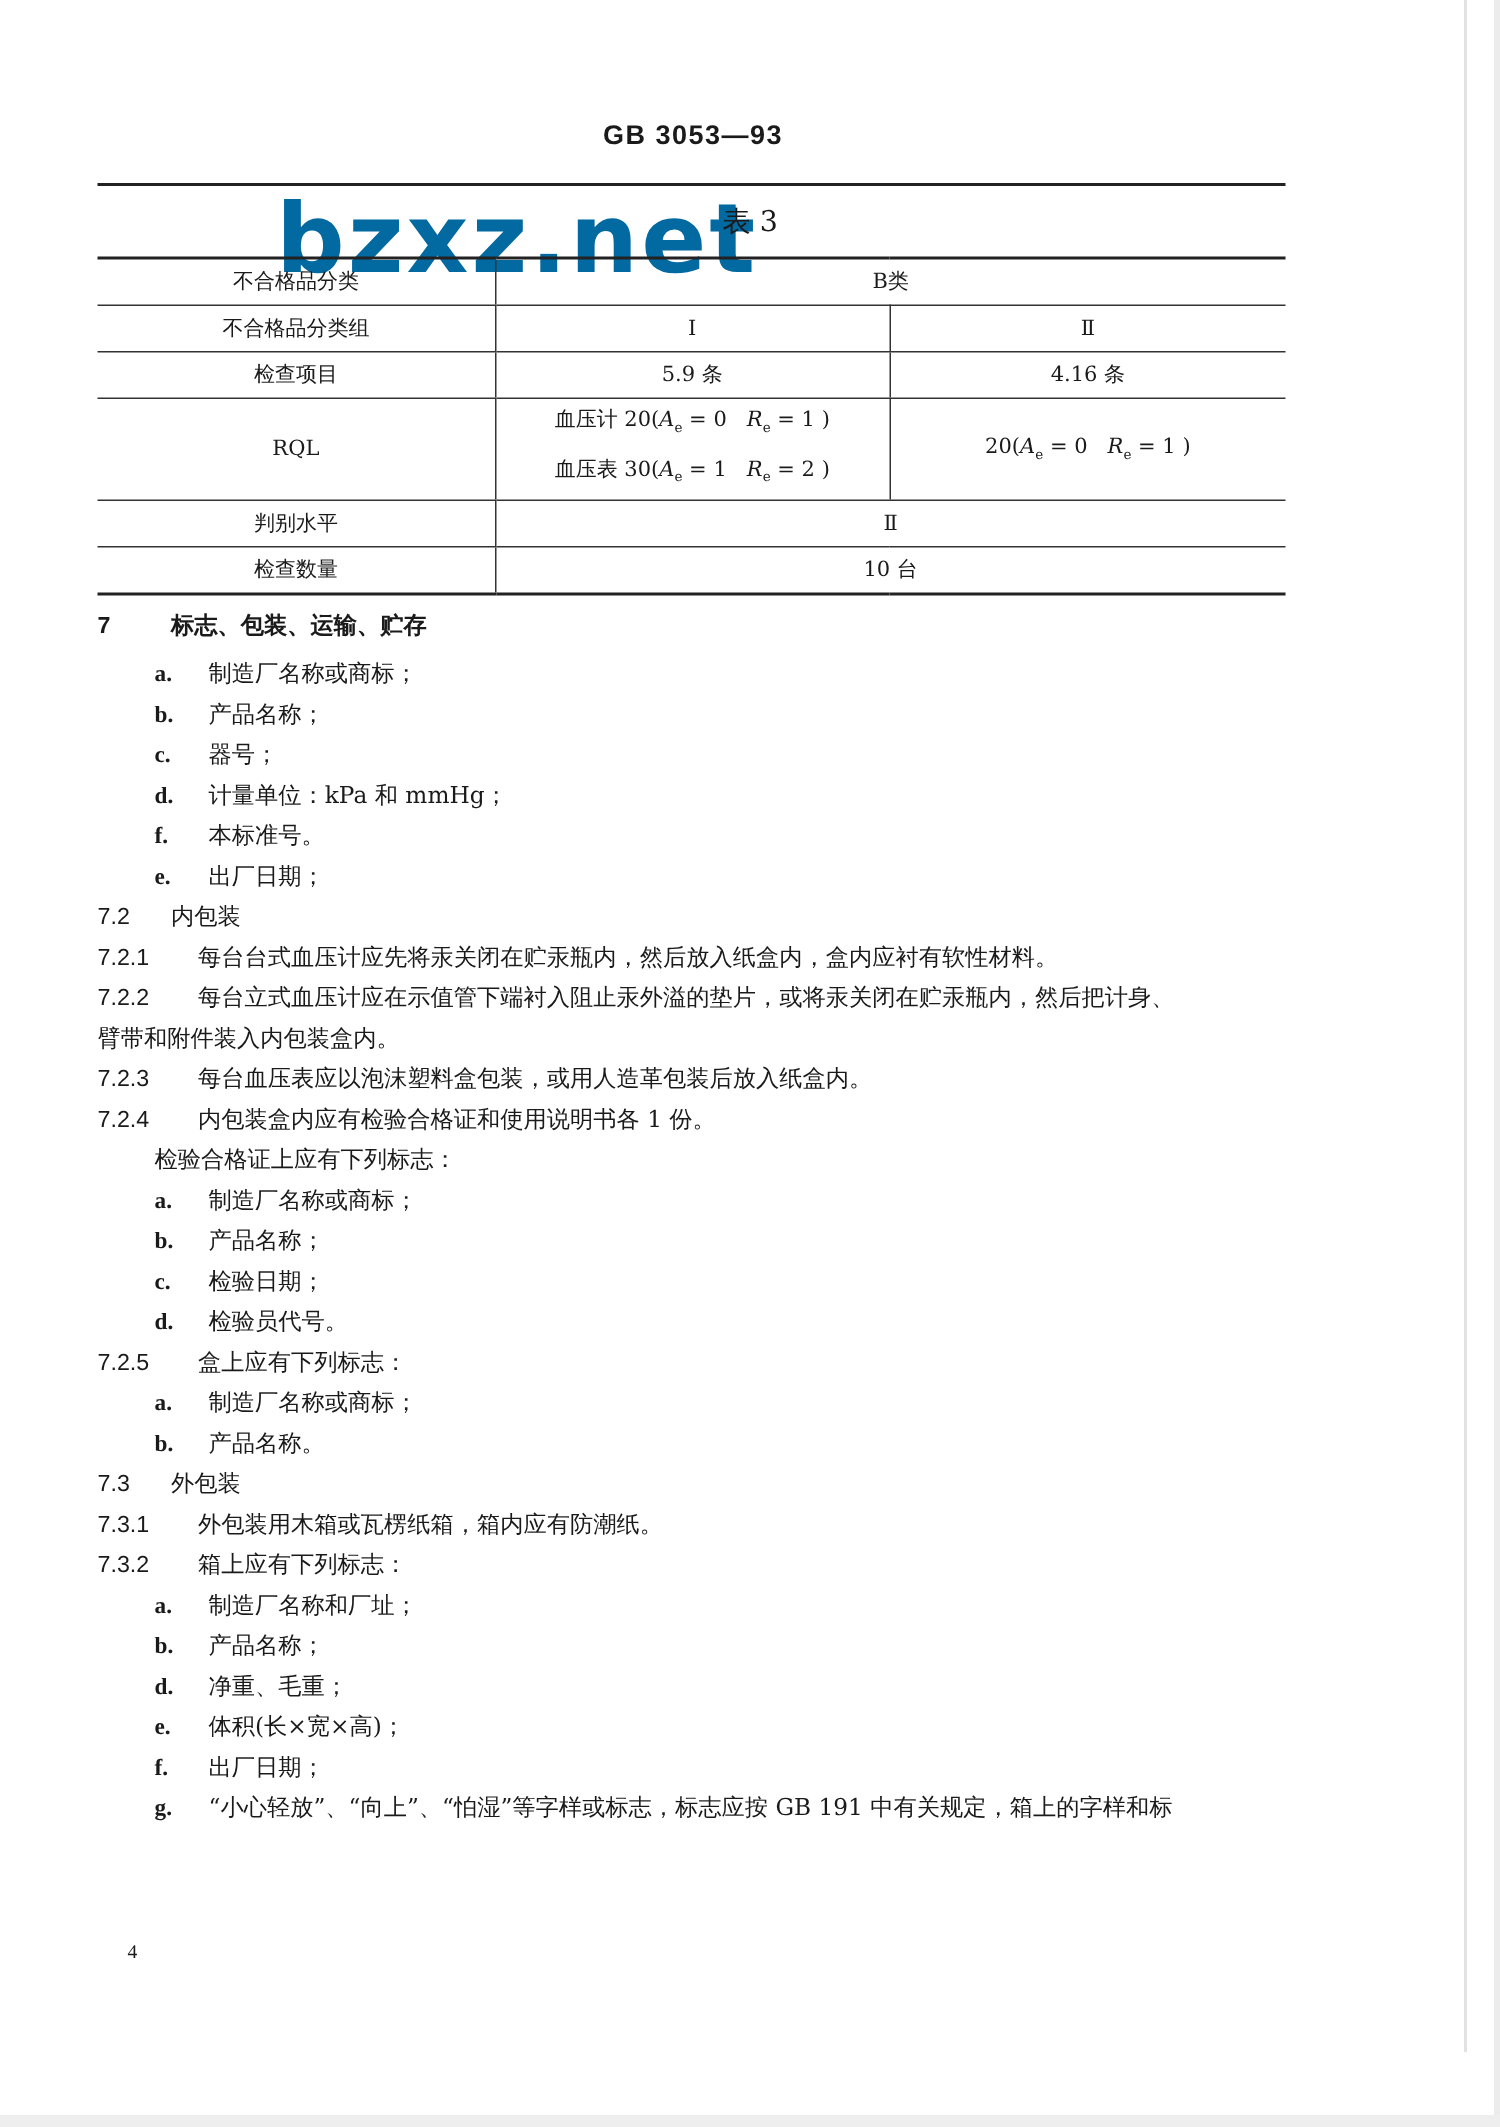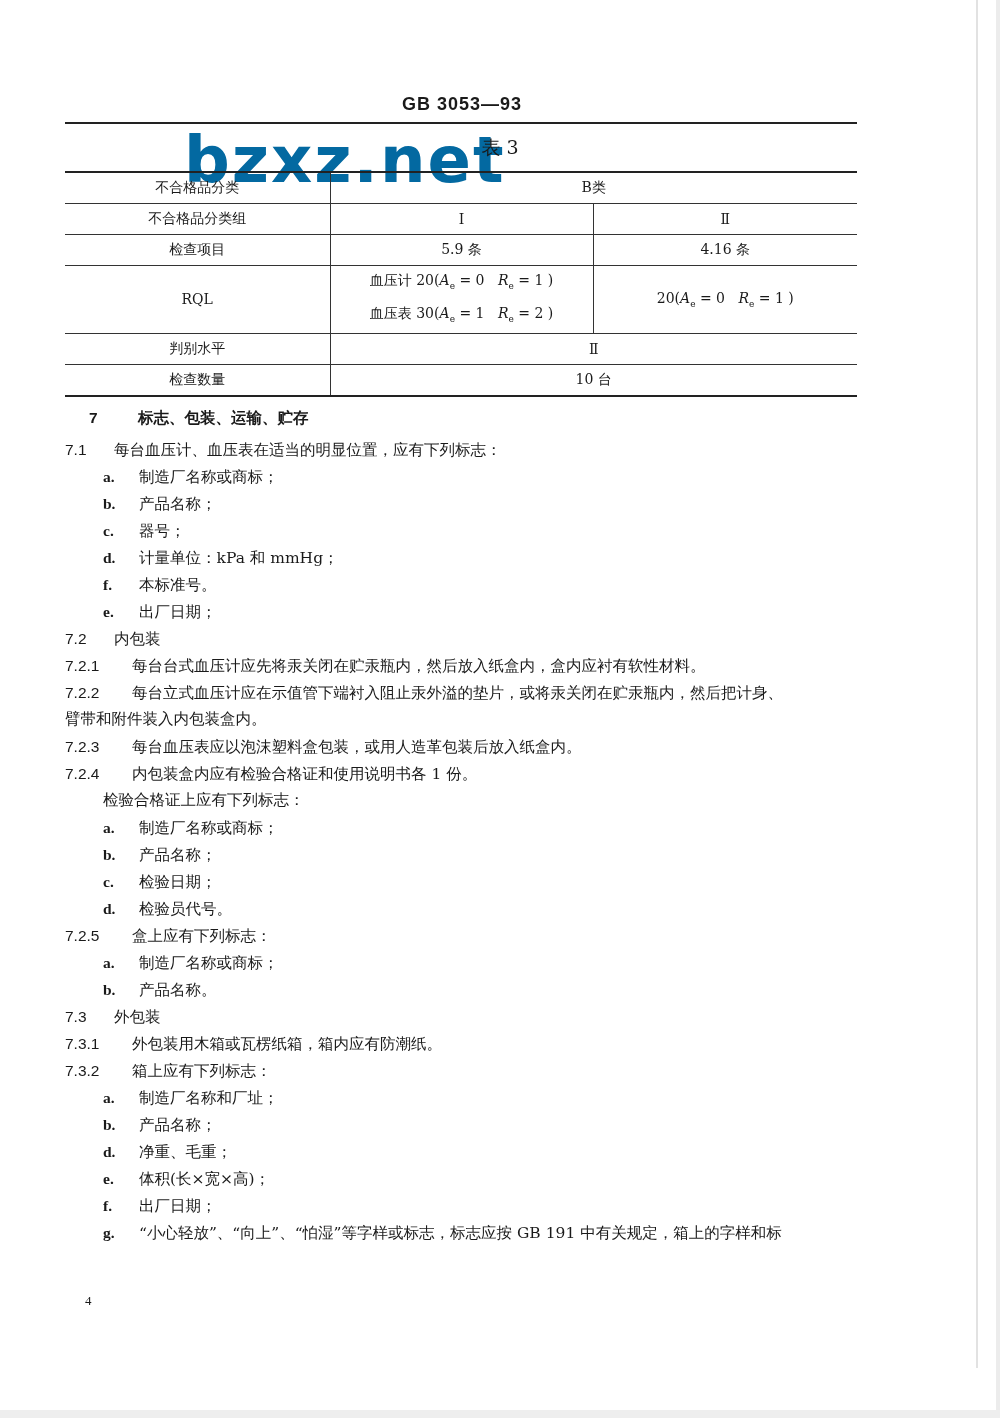--- a/index.html
+++ b/index.html
@@ -3,21 +3,21 @@
   <meta charset="utf-8">
   <style>
     * { box-sizing: border-box; margin: 0; padding: 0; }
     html, body { width: 1000px; height: 1418px; background: #ffffff; overflow: hidden; }
     body { position: relative; font-family: "DejaVu Serif", "Liberation Serif", serif; color: #1a1a1a; }
 
     .page-edge-right { position: absolute; left: 976px; top: 0; width: 2px; height: 1368px; background: #e2e2e2; }
     .page-edge-right2 { position: absolute; left: 996px; top: 0; width: 4px; height: 1418px; background: #ececec; }
     .page-bottom-band { position: absolute; left: 0; top: 1410px; width: 1000px; height: 8px; background: #eeeeee; }
 
-    .header-code { position: absolute; top: 94px; left: 0; width: 924px; text-align: center;
+    .header-code { position: absolute; top: 80px; left: 0; width: 924px; text-align: center;
       font-family: "Liberation Sans", "DejaVu Sans", sans-serif; font-weight: bold; font-size: 18px; letter-spacing: 1px; }
     .header-rule { position: absolute; left: 65px; top: 122px; width: 792px; height: 2px; background: #222; }
 
     .watermark { position: absolute; left: 184px; top: 128px; font-family: "DejaVu Sans", sans-serif;
       font-weight: bold; font-size: 64px; color: #0369a1; letter-spacing: 2px; line-height: 1; z-index: 0; }
 
     .table-caption { position: absolute; top: 135px; left: 0; width: 1000px; text-align: center; font-size: 19px; z-index: 2; }
 
     table.spec { position: absolute; left: 65px; top: 171px; width: 792px; border-collapse: collapse; z-index: 2; font-size: 14px; }
     table.spec td { border-top: 1.5px solid #333; border-bottom: 1.5px solid #333; text-align: center; vertical-align: middle; }
@@ -28,21 +28,21 @@
     .c2 { width: 263px; }
     .c3 { width: 264px; }
     .r-std td { height: 31px; }
     .r-rql td { height: 60px; }
     .rql-line { line-height: 28px; }
     .it { font-style: italic; }
     sub { font-size: 9px; }
 
     .body-text { position: absolute; left: 65px; top: 404px; width: 800px; font-size: 15.5px; z-index: 2; }
     .line { height: 27px; line-height: 27px; white-space: nowrap; }
-    .sec7 { font-family: "DejaVu Sans", sans-serif; font-weight: bold; font-size: 15.5px; margin-bottom: 5px; margin-left: 24px; }
+    .sec7 { font-family: "DejaVu Sans", sans-serif; font-weight: bold; font-size: 15.5px; margin-bottom: 5px; }
     .num { display: inline-block; font-family: "Liberation Sans", "DejaVu Sans", sans-serif; }
     .n1 { width: 49px; }
     .n3 { width: 67px; }
     .item { padding-left: 38px; }
     .lbl { display: inline-block; width: 36px; font-weight: bold; font-family: "Liberation Serif", serif; }
     .indent { padding-left: 38px; }
     .cont { padding-left: 0; }
 
     .page-num { position: absolute; left: 85px; top: 1293px; font-size: 13px; font-family: "Liberation Serif", serif; z-index: 2; }
   </style>
@@ -100,23 +100,20 @@
   </tr>
 </tbody>
   </table>
 
 <div class="body-text">
 
   <div class="line sec7">
     <span class="num n1">7</span><span>标志、包装、运输、贮存</span>
   </div>
 
-  <div class="line">
-    <span class="num n1">7.1</span><span>每台血压计、血压表在适当的明显位置，应有下列标志：</span>
-  </div>
   <div class="line item"><span class="lbl">a.</span><span>制造厂名称或商标；</span></div>
   <div class="line item"><span class="lbl">b.</span><span>产品名称；</span></div>
   <div class="line item"><span class="lbl">c.</span><span>器号；</span></div>
   <div class="line item"><span class="lbl">d.</span><span>计量单位：kPa 和 mmHg；</span></div>
   <div class="line item"><span class="lbl">f.</span><span>本标准号。</span></div>
   <div class="line item"><span class="lbl">e.</span><span>出厂日期；</span></div>
 
   <div class="line">
     <span class="num n1">7.2</span><span>内包装</span>
   </div>

